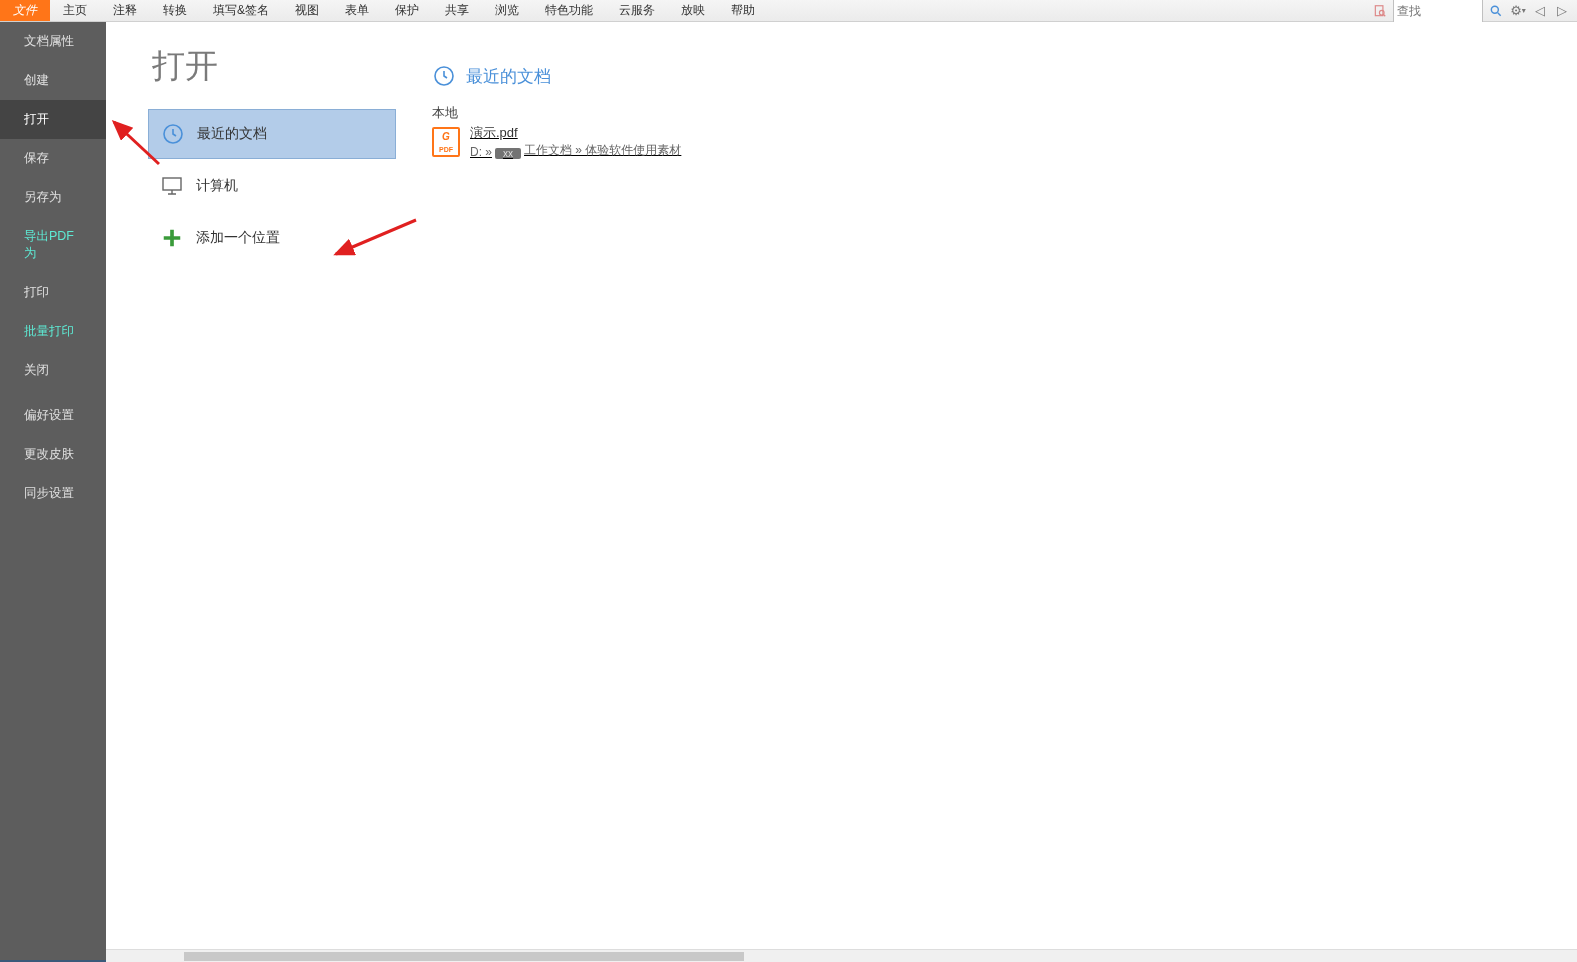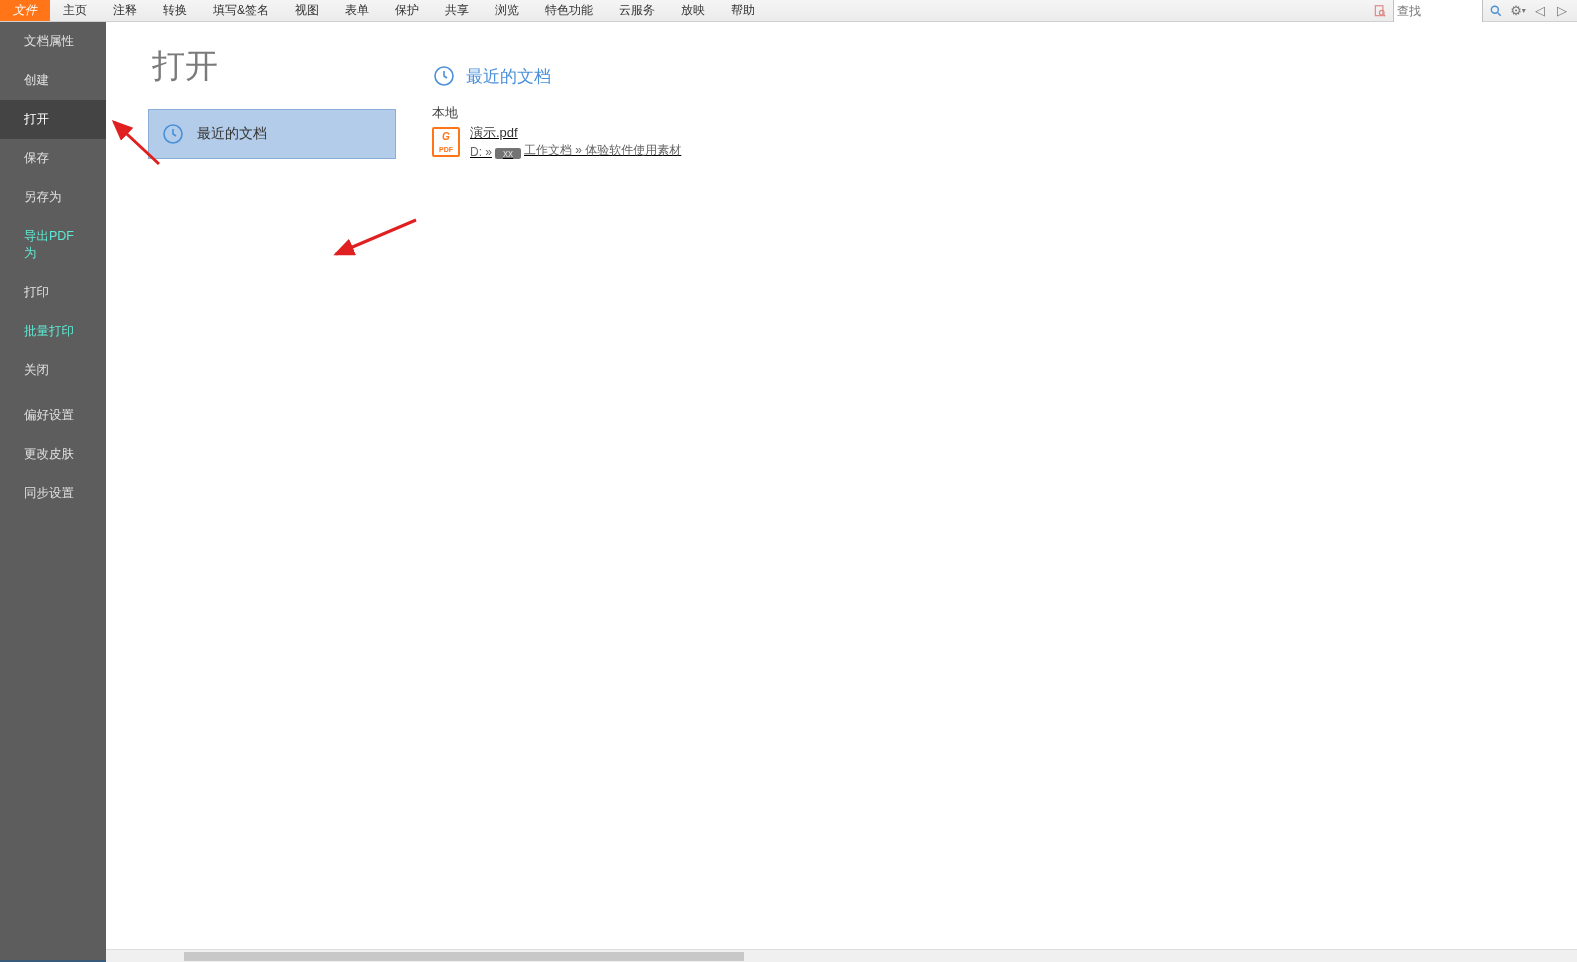--- a/index.html
+++ b/index.html
@@ -232,20 +232,37 @@
       <div id="options">
           <div class="option selected">
             <span class="opt-icon">
               <svg width="24" height="24" viewBox="0 0 24 24" fill="none" stroke="#4a90d9" stroke-width="1.6">
                 <circle cx="12" cy="12" r="9"></circle>
                 <path d="M12 7v5l3 2"></path>
               </svg>
             </span>
             <span>最近的文档</span>
           </div>
+          <div class="option">
+            <span class="opt-icon">
+              <svg width="24" height="24" viewBox="0 0 24 24" fill="none" stroke="#666" stroke-width="1.4">
+                <rect x="3" y="4" width="18" height="12"></rect>
+                <path d="M8 20h8M12 16v4"></path>
+              </svg>
+            </span>
+            <span>计算机</span>
+          </div>
+          <div class="option">
+            <span class="opt-icon">
+              <svg width="22" height="22" viewBox="0 0 24 24">
+                <path d="M10 3h4v7h7v4h-7v7h-4v-7H3v-4h7z" fill="#3a9b3a"></path>
+              </svg>
+            </span>
+            <span>添加一个位置</span>
+          </div>
         </div>
     </div>
 
     <div class="panel-right">
       <div class="recent-header">
         <span class="opt-icon">
           <svg width="24" height="24" viewBox="0 0 24 24" fill="none" stroke="#4a90d9" stroke-width="1.6">
               <circle cx="12" cy="12" r="9"></circle>
               <path d="M12 7v5l3 2"></path>
             </svg>

